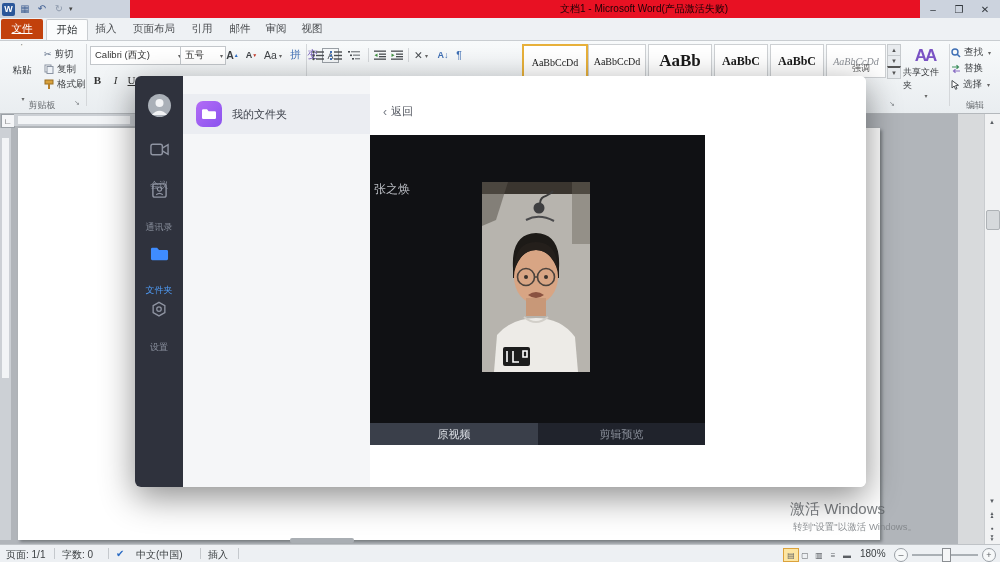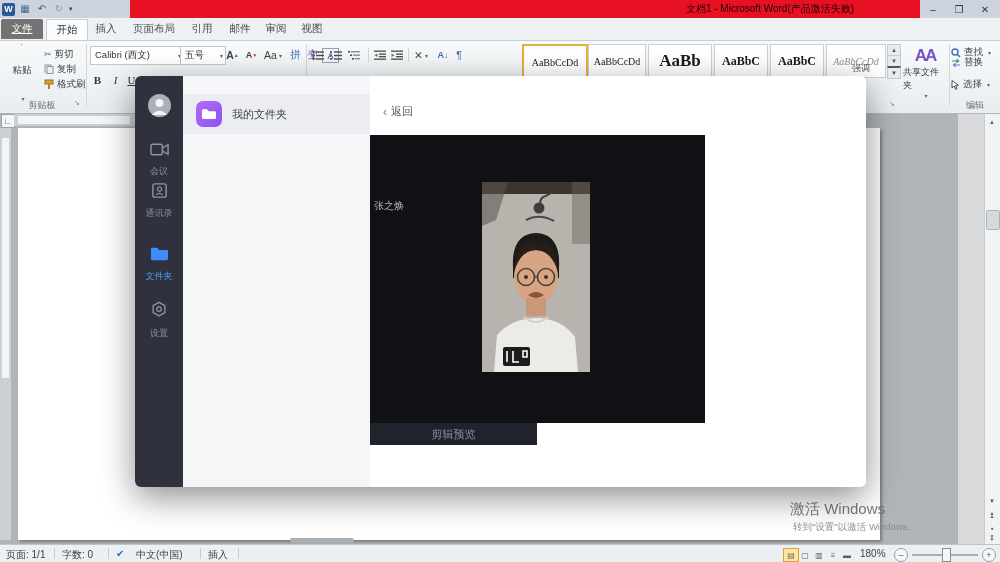--- a/index.html
+++ b/index.html
@@ -9,27 +9,27 @@
   .abs{position:absolute;}
   .ctr{display:flex;align-items:center;justify-content:center;}
   
   .titlebar{left:0;top:0;width:1000px;height:18px;background:#ccd3de;z-index:6;}
   .qat{left:0;top:0;width:130px;height:18px;display:flex;align-items:center;gap:3px;padding-left:2px;}
   .wlogo{width:13px;height:13px;background:#2b579a;color:#fff;font-size:9px;font-weight:bold;border-radius:2px;}
   .qicon{font-size:10px;color:#3f5e92;width:14px;text-align:center;line-height:18px;}
   .qicon.gray{color:#8e9aac;}
   .qdd{font-size:7px;color:#444;}
   .redband{left:130px;top:0;width:790px;height:18px;background:#e81123;}
-  .wtitle{left:560px;top:2px;width:420px;text-align:center;font-size:10px;color:#1d0306;}
+  .wtitle{left:560px;top:2px;width:420px;text-align:left;font-size:10px;color:#1d0306;}
   .winbtns{right:0;top:0;width:80px;height:18px;background:#ccd3de;display:flex;}
   .winbtn{width:26px;height:18px;font-size:10px;color:#33383e;display:flex;align-items:center;justify-content:center;}
   
   .tabrow{left:0;top:18px;width:1000px;height:22px;background:#eef1f4;border-bottom:1px solid #c9cdd1;z-index:6;}
   .rtab{position:absolute;top:1px;height:20px;font-size:10.5px;color:#4a4d50;display:flex;align-items:center;justify-content:center;}
-  .rtab.file{background:#737373;color:#fff;border-radius:2px 2px 0 0;text-decoration:underline;}
+  .rtab.file{background:#c2410c;color:#fff;border-radius:2px 2px 0 0;text-decoration:underline;}
   .rtab.active{background:#fbfcfd;border:1px solid #c9cdd1;border-bottom:none;border-radius:2px 2px 0 0;color:#2f3336;}
   
   .ribbon{left:0;top:40px;width:1000px;height:73px;background:linear-gradient(#f8fafb,#e9edf0);border-bottom:1px solid #b4b8bc;z-index:5;}
   .vsep{position:absolute;top:4px;height:62px;width:1px;background:#d4d7da;}
   .grplabel{position:absolute;font-size:9px;color:#6a6e72;text-align:center;}
   .pastebtn{left:4px;top:4px;width:36px;height:58px;flex-direction:column;gap:18px;}
   .minibtn{position:absolute;left:44px;display:flex;align-items:center;gap:3px;font-size:9.5px;color:#3a3d40;height:14px;}
   .combo{position:absolute;top:6px;height:17px;background:#fff;border:1px solid #c3c7cb;font-size:9.5px;color:#333;display:flex;align-items:center;padding:0 2px 0 4px;justify-content:space-between;}
   .dd{font-size:6px;color:#666;margin-left:2px;}
   .ricon{position:absolute;top:7px;height:16px;font-size:10.5px;color:#3f4347;display:flex;align-items:center;justify-content:center;}
@@ -67,31 +67,31 @@
   .vbtn{position:absolute;top:3px;width:14px;height:12px;border:1px solid transparent;font-size:8px;color:#5a5e63;display:flex;align-items:center;justify-content:center;}
   .vbtn.on{background:#fde6a2;border-color:#dba23c;}
   .zbtn{position:absolute;top:3px;width:12px;height:12px;border:1px solid #9aa0a6;border-radius:50%;font-size:9px;color:#5a5e62;display:flex;align-items:center;justify-content:center;background:#f6f8f9;}
   .ztrack{left:912px;top:9px;width:66px;height:2px;background:#aab0b5;}
   .zthumb{left:942px;top:3px;width:7px;height:12px;background:#f5f6f7;border:1px solid #8a8e92;}
   
   .overlay{left:135px;top:76px;width:731px;height:411px;z-index:10;border-radius:6px;overflow:hidden;box-shadow:0 10px 34px rgba(0,0,0,.45);background:#fff;}
   .osidebar{position:absolute;left:0;top:0;width:48px;height:411px;background:#2f323d;}
   .avatar{position:absolute;left:13px;top:18px;width:23px;height:23px;border-radius:50%;background:#aab0b8;overflow:hidden;}
   .navitem{position:absolute;left:0;width:48px;text-align:center;}
-  .navitem .lbl{font-size:9px;color:#878d9a;margin-top:4px;}
+  .navitem .lbl{font-size:9px;color:#878d9a;margin-top:18px;}
   .navitem.active .lbl{color:#4f9cf7;}
   .fpanel{position:absolute;left:48px;top:0;width:187px;height:411px;background:#f5f6f8;}
   .frow{position:absolute;left:0;width:187px;height:40px;display:flex;align-items:center;gap:10px;padding-left:13px;box-sizing:border-box;}
   .frow.sel{background:#ebedf2;}
   .frow .flabel{font-size:11px;color:#3c404a;}
   .omain{position:absolute;left:235px;top:0;width:496px;height:411px;background:#fff;}
   .back{position:absolute;left:13px;top:28px;font-size:11px;color:#51555e;display:flex;align-items:center;gap:4px;}
   .back .chev{font-size:12px;color:#777c86;}
   .video{position:absolute;left:0;top:59px;width:335px;height:288px;background:#101114;}
-  .speaker{position:absolute;left:4px;top:64px;font-size:10px;color:#b9bcc2;}
+  .speaker{position:absolute;left:4px;top:46px;font-size:12px;color:#b9bcc2;}
   .feed{position:absolute;left:112px;top:47px;width:108px;height:190px;}
   .ptabs{position:absolute;left:0;top:347px;width:335px;height:22px;display:flex;}
   .ptab{height:22px;font-size:11px;display:flex;align-items:center;justify-content:center;}
   .ptab.on{width:168px;background:#3a3f4a;color:#dfe2e8;}
   .ptab.off{width:167px;background:#20232c;color:#8a8f9a;}
   .controls{position:absolute;left:0;top:369px;width:335px;height:42px;background:#262a34;}
   .track{position:absolute;left:12px;top:13px;width:311px;height:3px;background:#4d525e;border-radius:2px;}
   .handle{position:absolute;left:83px;top:7px;width:9px;height:13px;background:#fff;border-radius:4px 4px 5px 5px;}
   .pbars{position:absolute;left:10px;top:23px;display:flex;gap:3px;}
   .pbar{width:3px;height:11px;background:#e8eaee;}
@@ -273,21 +273,21 @@
     <div class="vsep" style="left:949px;"></div>
 
     <div class="editrow" style="top:6px;">
       <svg width="10" height="10" viewBox="0 0 10 10">
         <circle cx="4" cy="4" r="3" fill="none" stroke="#3f6fb4" stroke-width="1.4"></circle>
           <line x1="6.2" y1="6.2" x2="9" y2="9" stroke="#3f6fb4" stroke-width="1.6"></line>
       </svg>
       <span>查找</span>
       <span class="dd">▾</span>
     </div>
-    <div class="editrow" style="top:16px;">
+    <div class="editrow" style="top:22px;">
       <svg width="10" height="10" viewBox="0 0 10 10">
         <path d="M1 3 H7 M5.5 1.2 L7.5 3 L5.5 4.8" fill="none" stroke="#3f8f5f" stroke-width="1.2"></path>
         <path d="M9 7 H3 M4.5 5.2 L2.5 7 L4.5 8.8" fill="none" stroke="#8a6fc4" stroke-width="1.2"></path>
       </svg>
       <span>替换</span>
     </div>
     <div class="editrow" style="top:38px;">
       <svg width="9" height="10" viewBox="0 0 9 10">
         <path d="M1 0.5 L1 8 L3.2 6 L4.6 9.3 L6 8.7 L4.6 5.5 L7.5 5.3 Z" fill="#fff" stroke="#4a4e52"></path>
       </svg>
@@ -434,20 +434,21 @@
             <rect x="44" y="116" width="20" height="18" fill="#c89878"></rect>
             <path d="M12 190 L15 153 Q30 136 54 136 Q79 136 93 155 L96 190 Z" fill="#edebe7"></path>
             <path d="M42 135 Q54 145 66 135" fill="none" stroke="#d2cfc9" stroke-width="2"></path>
             <rect x="21" y="165" width="27" height="19" rx="2" fill="#1c1c1c"></rect>
             <path d="M25 169 v11 M31 169 v11 h6 M41 169 h4 v6 h-4 z" fill="none" stroke="#fff" stroke-width="1.6"></path>
           </svg>
         </div>
       </div>
 
       <div class="ptabs">
+        <div class="ptab on">原视频</div>
         <div class="ptab off">剪辑预览</div>
       </div>
 
 
     </div>
   </div>
 
 </div>
 
 </body></html>

